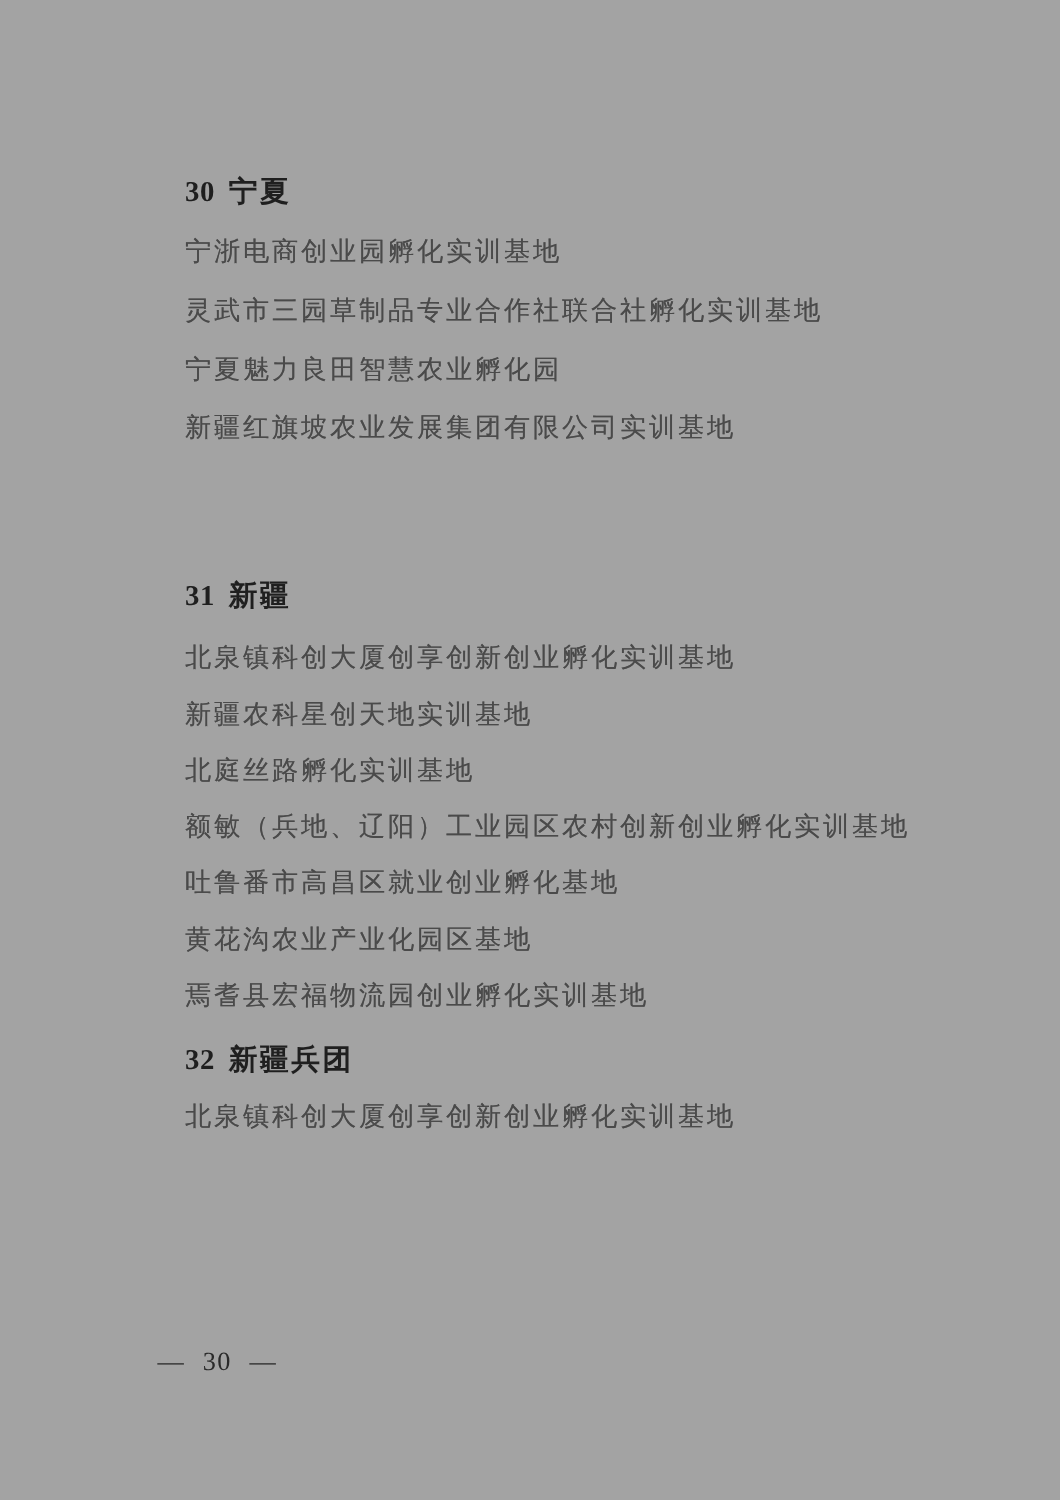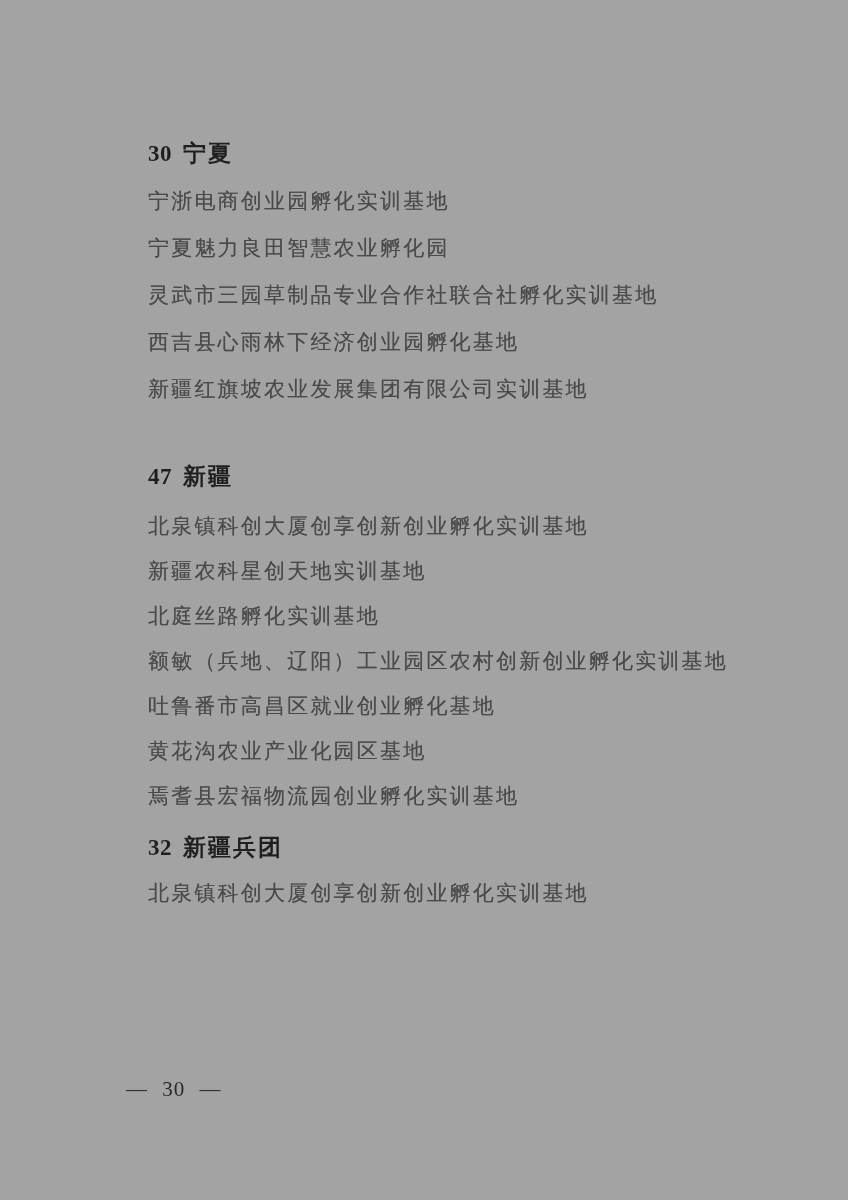--- a/index.html
+++ b/index.html
@@ -80,29 +80,28 @@
 </head>
 <body>
 
 <div class="page">
 
   <div class="section" id="section-30">
     <div class="section-heading">
       <span class="sec-num">30</span><span class="sec-title">宁夏</span>
     </div>
     <div class="list-item">宁浙电商创业园孵化实训基地</div>
+    <div class="list-item">灵武市三园草制品专业合作社联合社孵化实训基地</div>
     <div class="list-item">宁夏魅力良田智慧农业孵化园</div>
-    <div class="list-item">灵武市三园草制品专业合作社联合社孵化实训基地</div>
-    <div class="list-item">西吉县心雨林下经济创业园孵化基地</div>
     <div class="list-item">新疆红旗坡农业发展集团有限公司实训基地</div>
   </div>
 
   <div class="section" id="section-31">
     <div class="section-heading">
-      <span class="sec-num">47</span><span class="sec-title">新疆</span>
+      <span class="sec-num">31</span><span class="sec-title">新疆</span>
     </div>
     <div class="list-item">北泉镇科创大厦创享创新创业孵化实训基地</div>
     <div class="list-item">新疆农科星创天地实训基地</div>
     <div class="list-item">北庭丝路孵化实训基地</div>
     <div class="list-item">额敏（兵地、辽阳）工业园区农村创新创业孵化实训基地</div>
     <div class="list-item">吐鲁番市高昌区就业创业孵化基地</div>
     <div class="list-item">黄花沟农业产业化园区基地</div>
     <div class="list-item">焉耆县宏福物流园创业孵化实训基地</div>
   </div>
 

